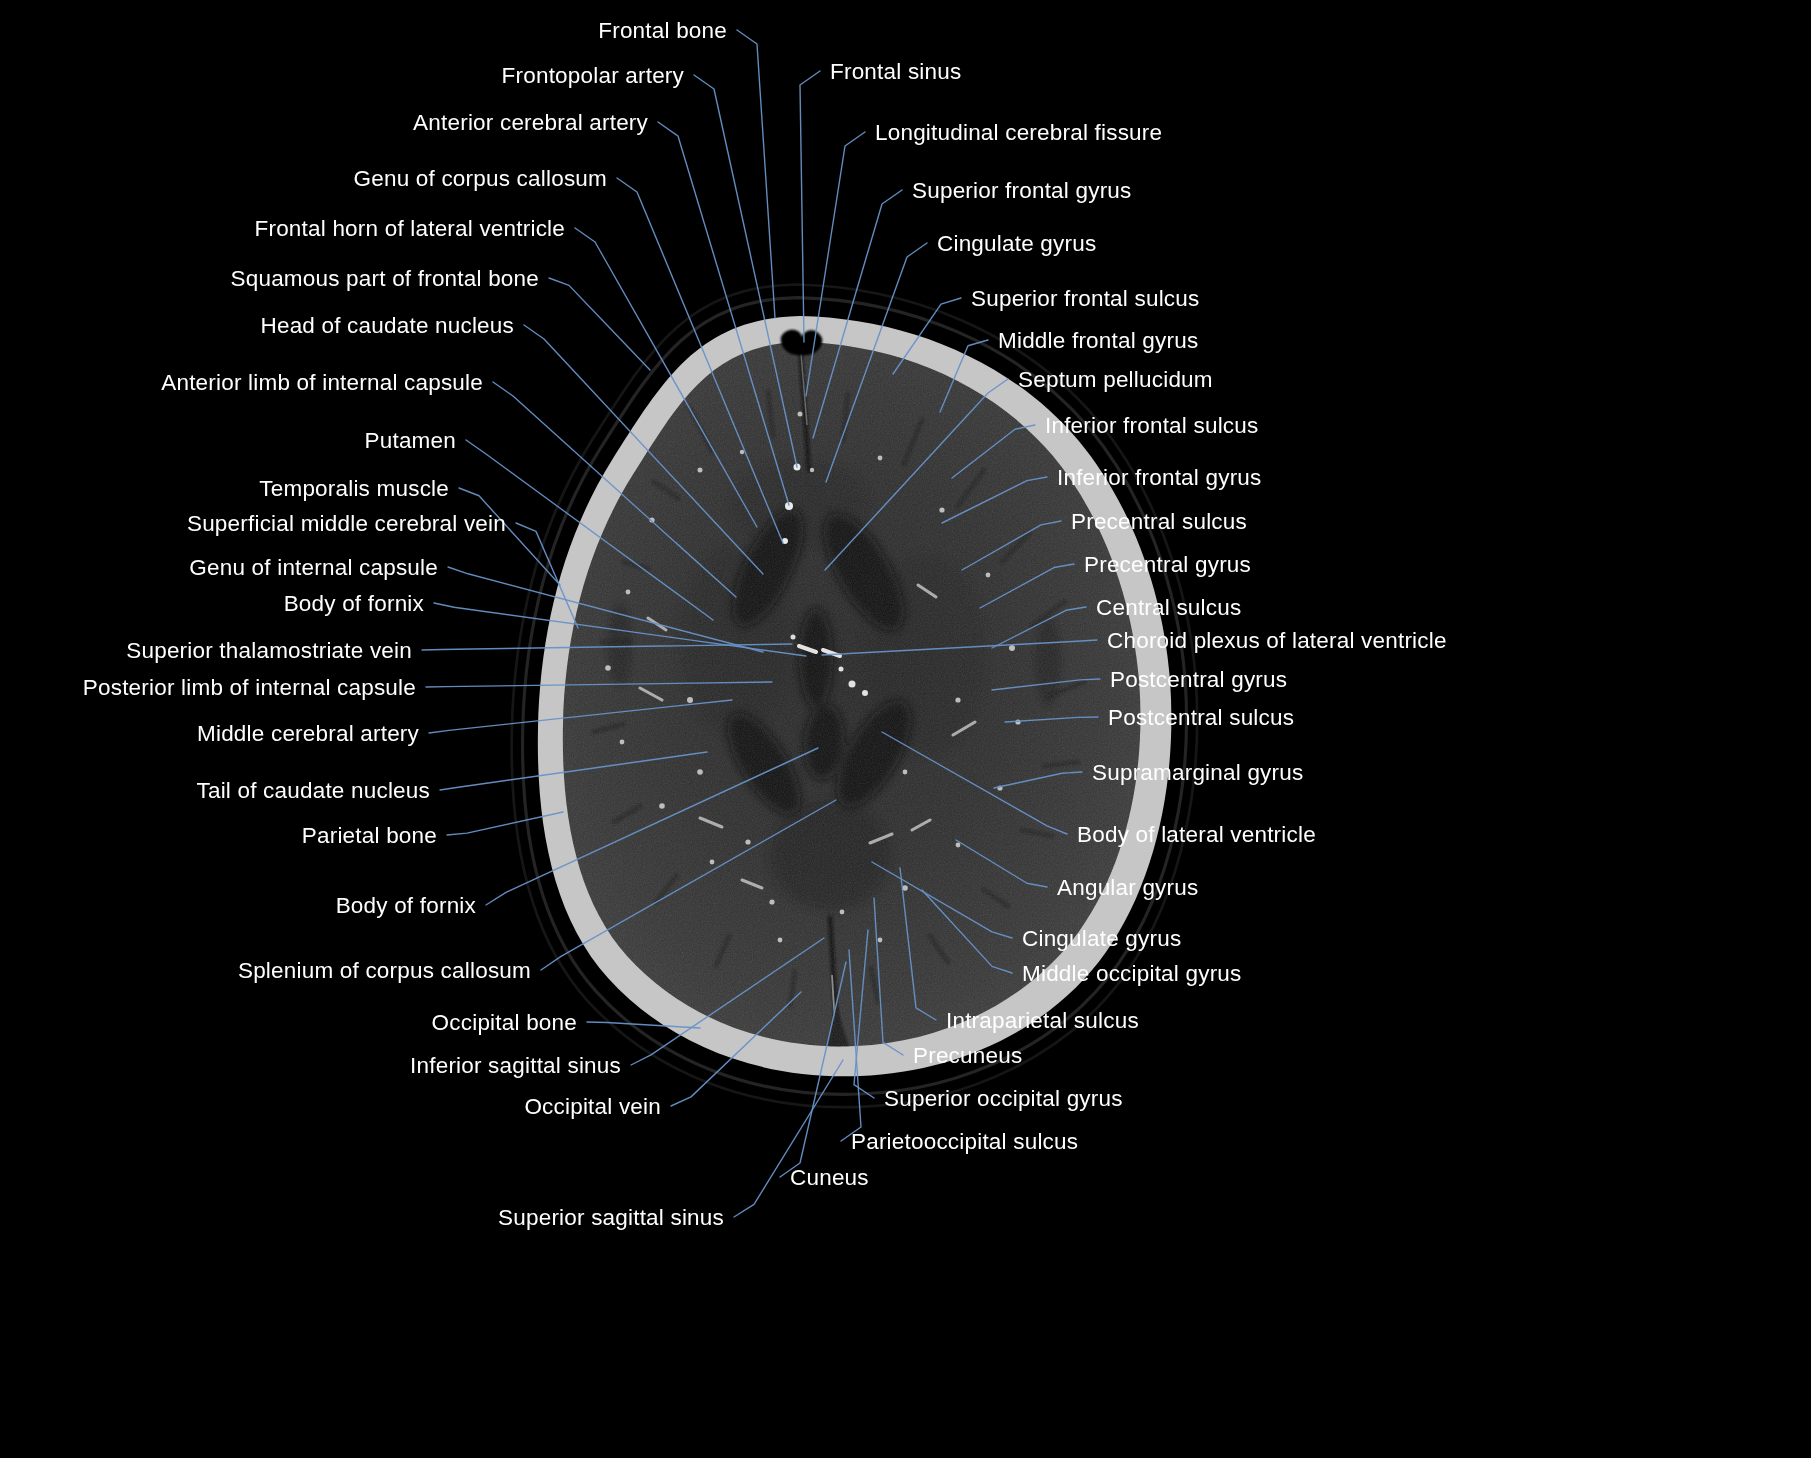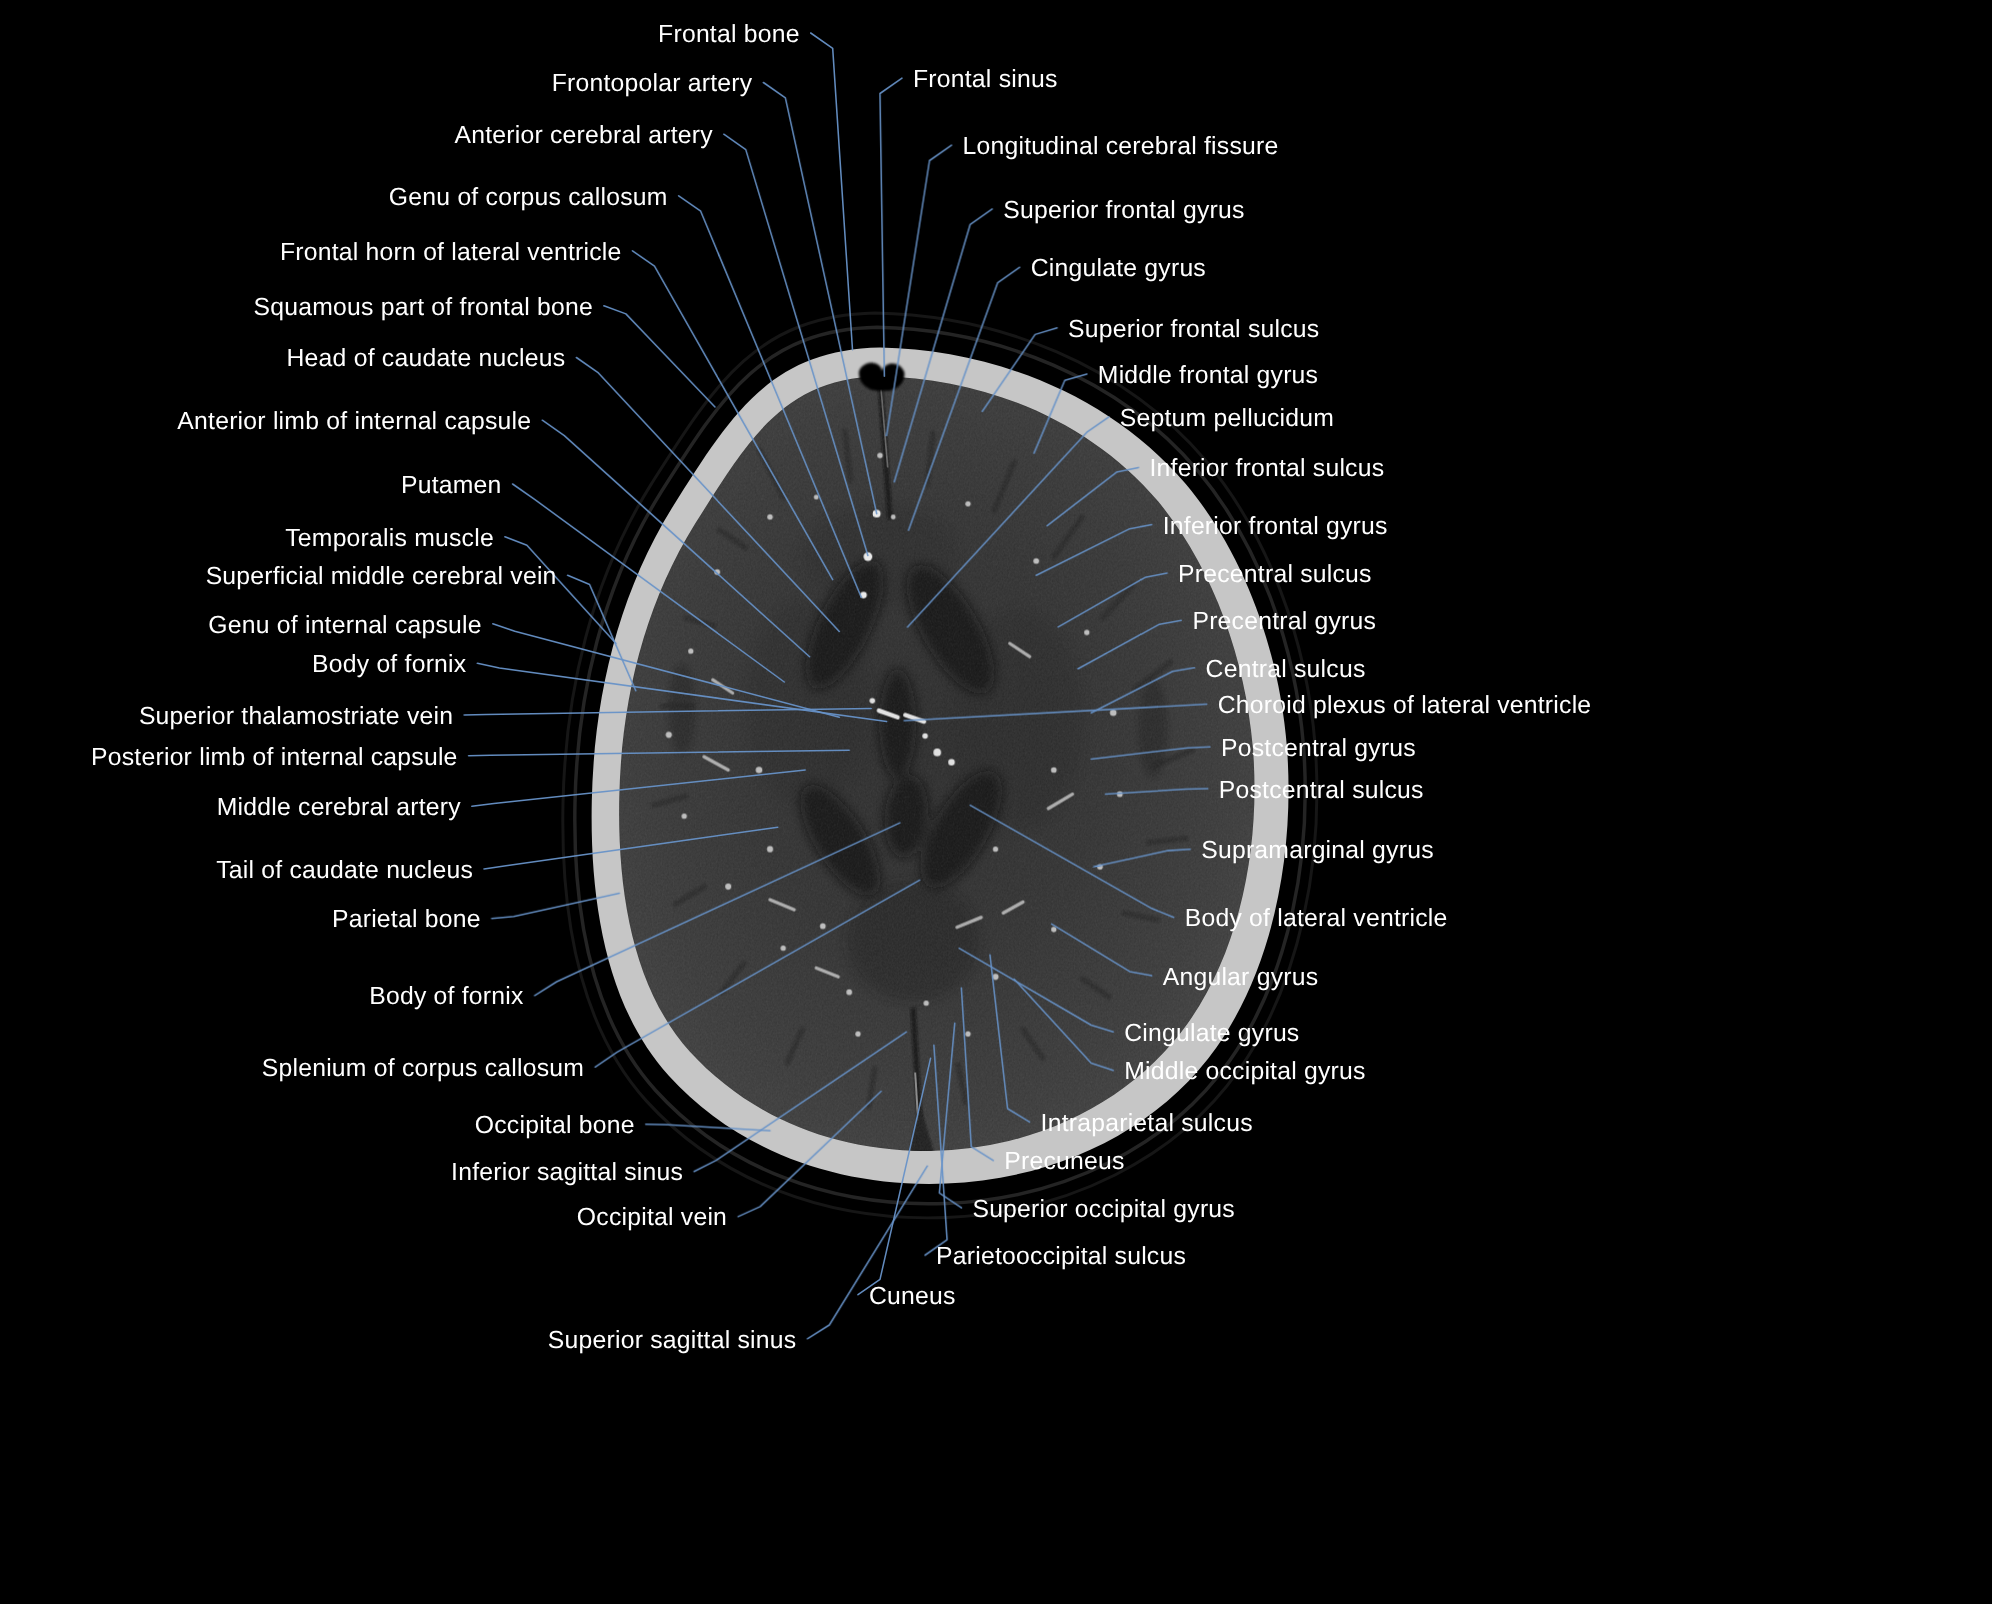--- a/index.html
+++ b/index.html
@@ -1,16 +1,16 @@
 <!DOCTYPE html>
 <html style="--label-color: #ffffff; --leader-color: #6792c8;"><head>
 <meta charset="utf-8">
 <style>
   html,body{margin:0;padding:0;background:#000;}
-  .stage{position:relative;width:1811px;height:1458px;background:#ec4899;overflow:hidden;}
+  .stage{position:relative;width:1508px;height:1458px;background:#ec4899;overflow:hidden;}
   svg{display:block;}
   text.lbl{
     font-family:"Liberation Sans", sans-serif;
     font-size:22.5px;
     fill:var(--label-color,#fff);
     letter-spacing:.2px;
   }
   polyline.leader{
     fill:none;
     stroke:var(--leader-color,#6792c8);

